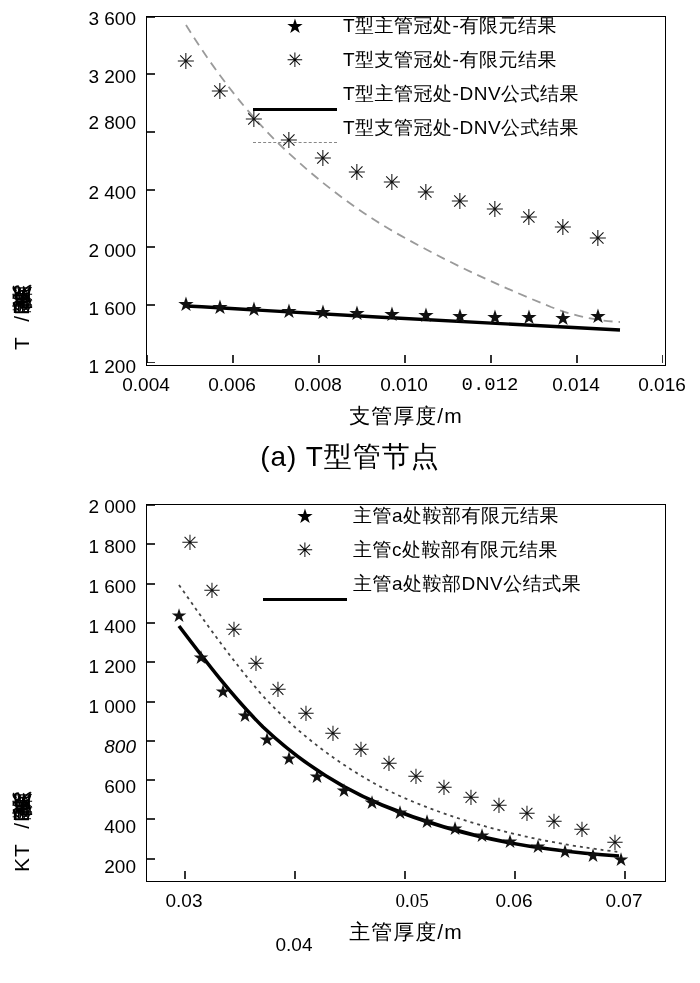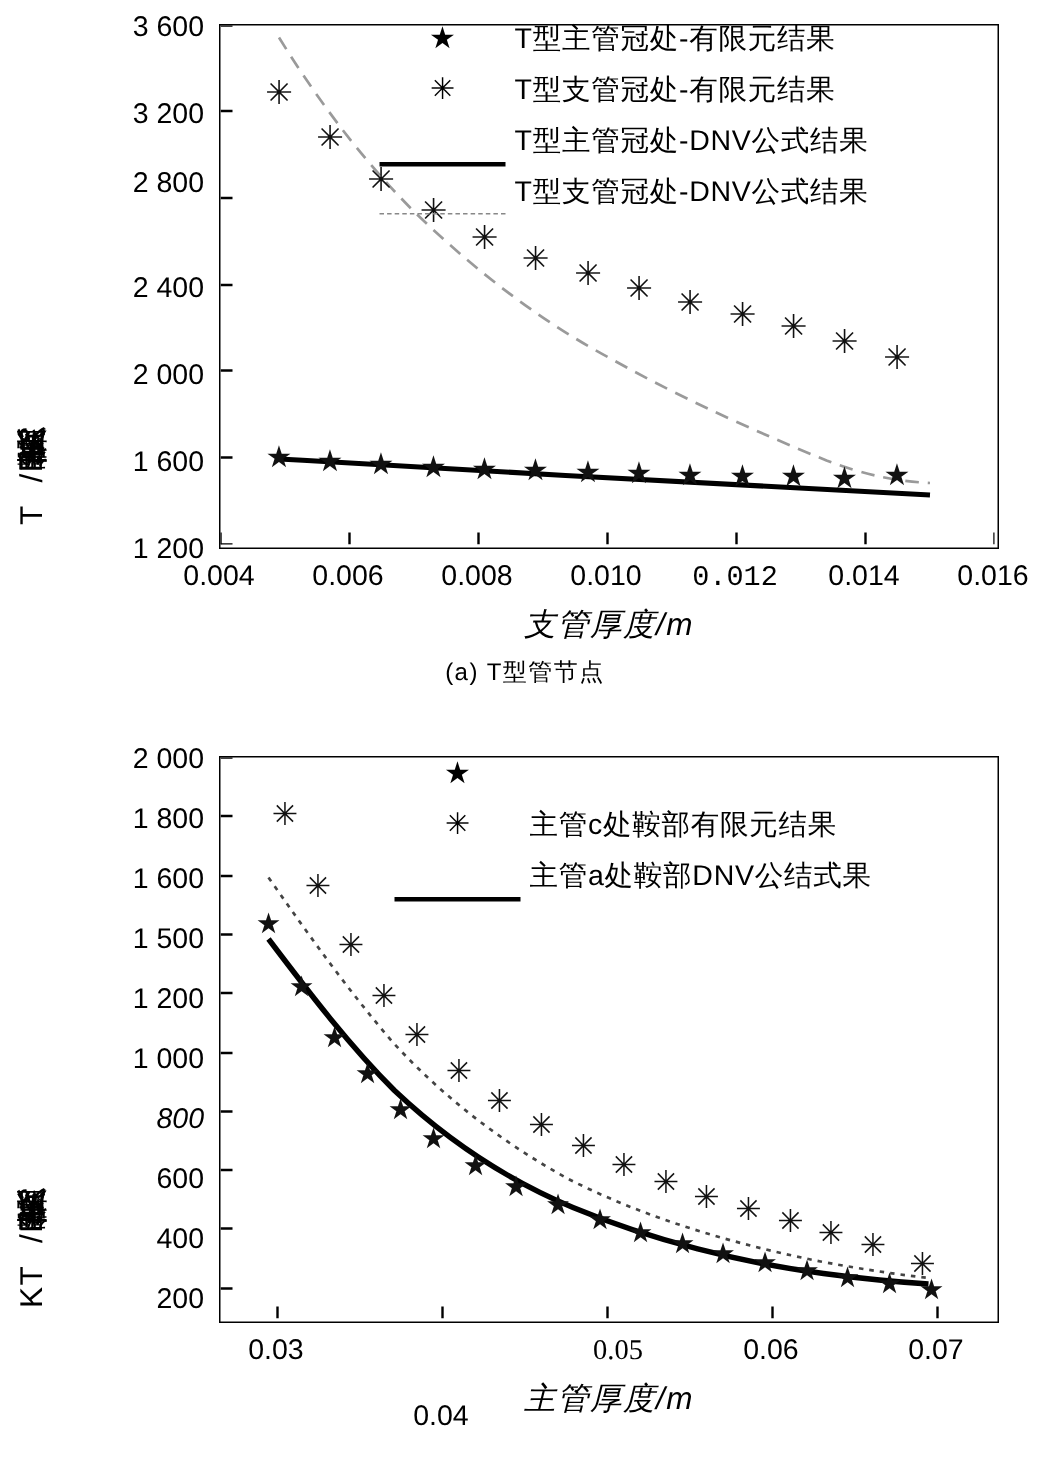--- a/index.html
+++ b/index.html
@@ -39,27 +39,26 @@
     font-size: 21px;
     letter-spacing: 1px;
     white-space: nowrap;
   }
   .xlabel {
     position: absolute;
     font-size: 21px;
     letter-spacing: 1px;
     text-align: center;
     white-space: nowrap;
-    font-style: italic;
   }
   .caption {
     position: absolute;
     width: 700px;
     text-align: center;
-    font-size: 16px;
+    font-size: 28px;
     letter-spacing: 1px;
   }
   .tick-label-y {
     position: absolute;
     font-size: 19px;
     text-align: right;
     white-space: nowrap;
   }
   .tick-label-x {
     position: absolute;
@@ -224,21 +223,21 @@
     <div class="caption" style="top:438px;">(a) T型管节点</div>
   </div>
 
   <div class="panel" id="panel-b">
 
     <div class="ylabel" style="left:8px; top:14px; height:370px;">KT 型管节点热点应力/Pa</div>
 
     <div class="tick-label-y" style="left:50px; top:8px; width:86px;">2 000</div>
     <div class="tick-label-y" style="left:50px; top:48px; width:86px;">1 800</div>
     <div class="tick-label-y" style="left:50px; top:88px; width:86px;">1 600</div>
-    <div class="tick-label-y" style="left:50px; top:128px; width:86px;">1 500</div>
+    <div class="tick-label-y" style="left:50px; top:128px; width:86px;">1 400</div>
     <div class="tick-label-y" style="left:50px; top:168px; width:86px;">1 200</div>
     <div class="tick-label-y" style="left:50px; top:208px; width:86px;">1 000</div>
     <div class="tick-label-y" style="left:50px; top:248px; width:86px;font-style:italic;">800</div>
     <div class="tick-label-y" style="left:50px; top:288px; width:86px;">600</div>
     <div class="tick-label-y" style="left:50px; top:328px; width:86px;">400</div>
     <div class="tick-label-y" style="left:50px; top:368px; width:86px;">200</div>
 
     <div class="axis-box" style="left:146px; top:16px; width:520px; height:378px;">
       <svg width="516" height="374" viewBox="0 0 516 374">
         <g stroke="#000" stroke-width="1.6">
@@ -303,20 +302,21 @@
           <text x="391" y="348">★</text>
           <text x="418" y="353">★</text>
           <text x="446" y="357">★</text>
           <text x="474" y="361">★</text>
         </g>
       </svg>
 
       <div class="legend" style="left:110px; top:-4px;">
         <div class="legend-row">
           <div class="legend-sym">★</div>
+          <div class="legend-text">主管a处鞍部有限元结果</div>
         </div>
         <div class="legend-row">
           <div class="legend-sym">✳</div>
           <div class="legend-text">主管c处鞍部有限元结果</div>
         </div>
         <div class="legend-row">
           <div class="legend-sym">
               <span class="lg-line-solid"></span>
             </div>
           <div class="legend-text">主管a处鞍部DNV公结式果</div>

